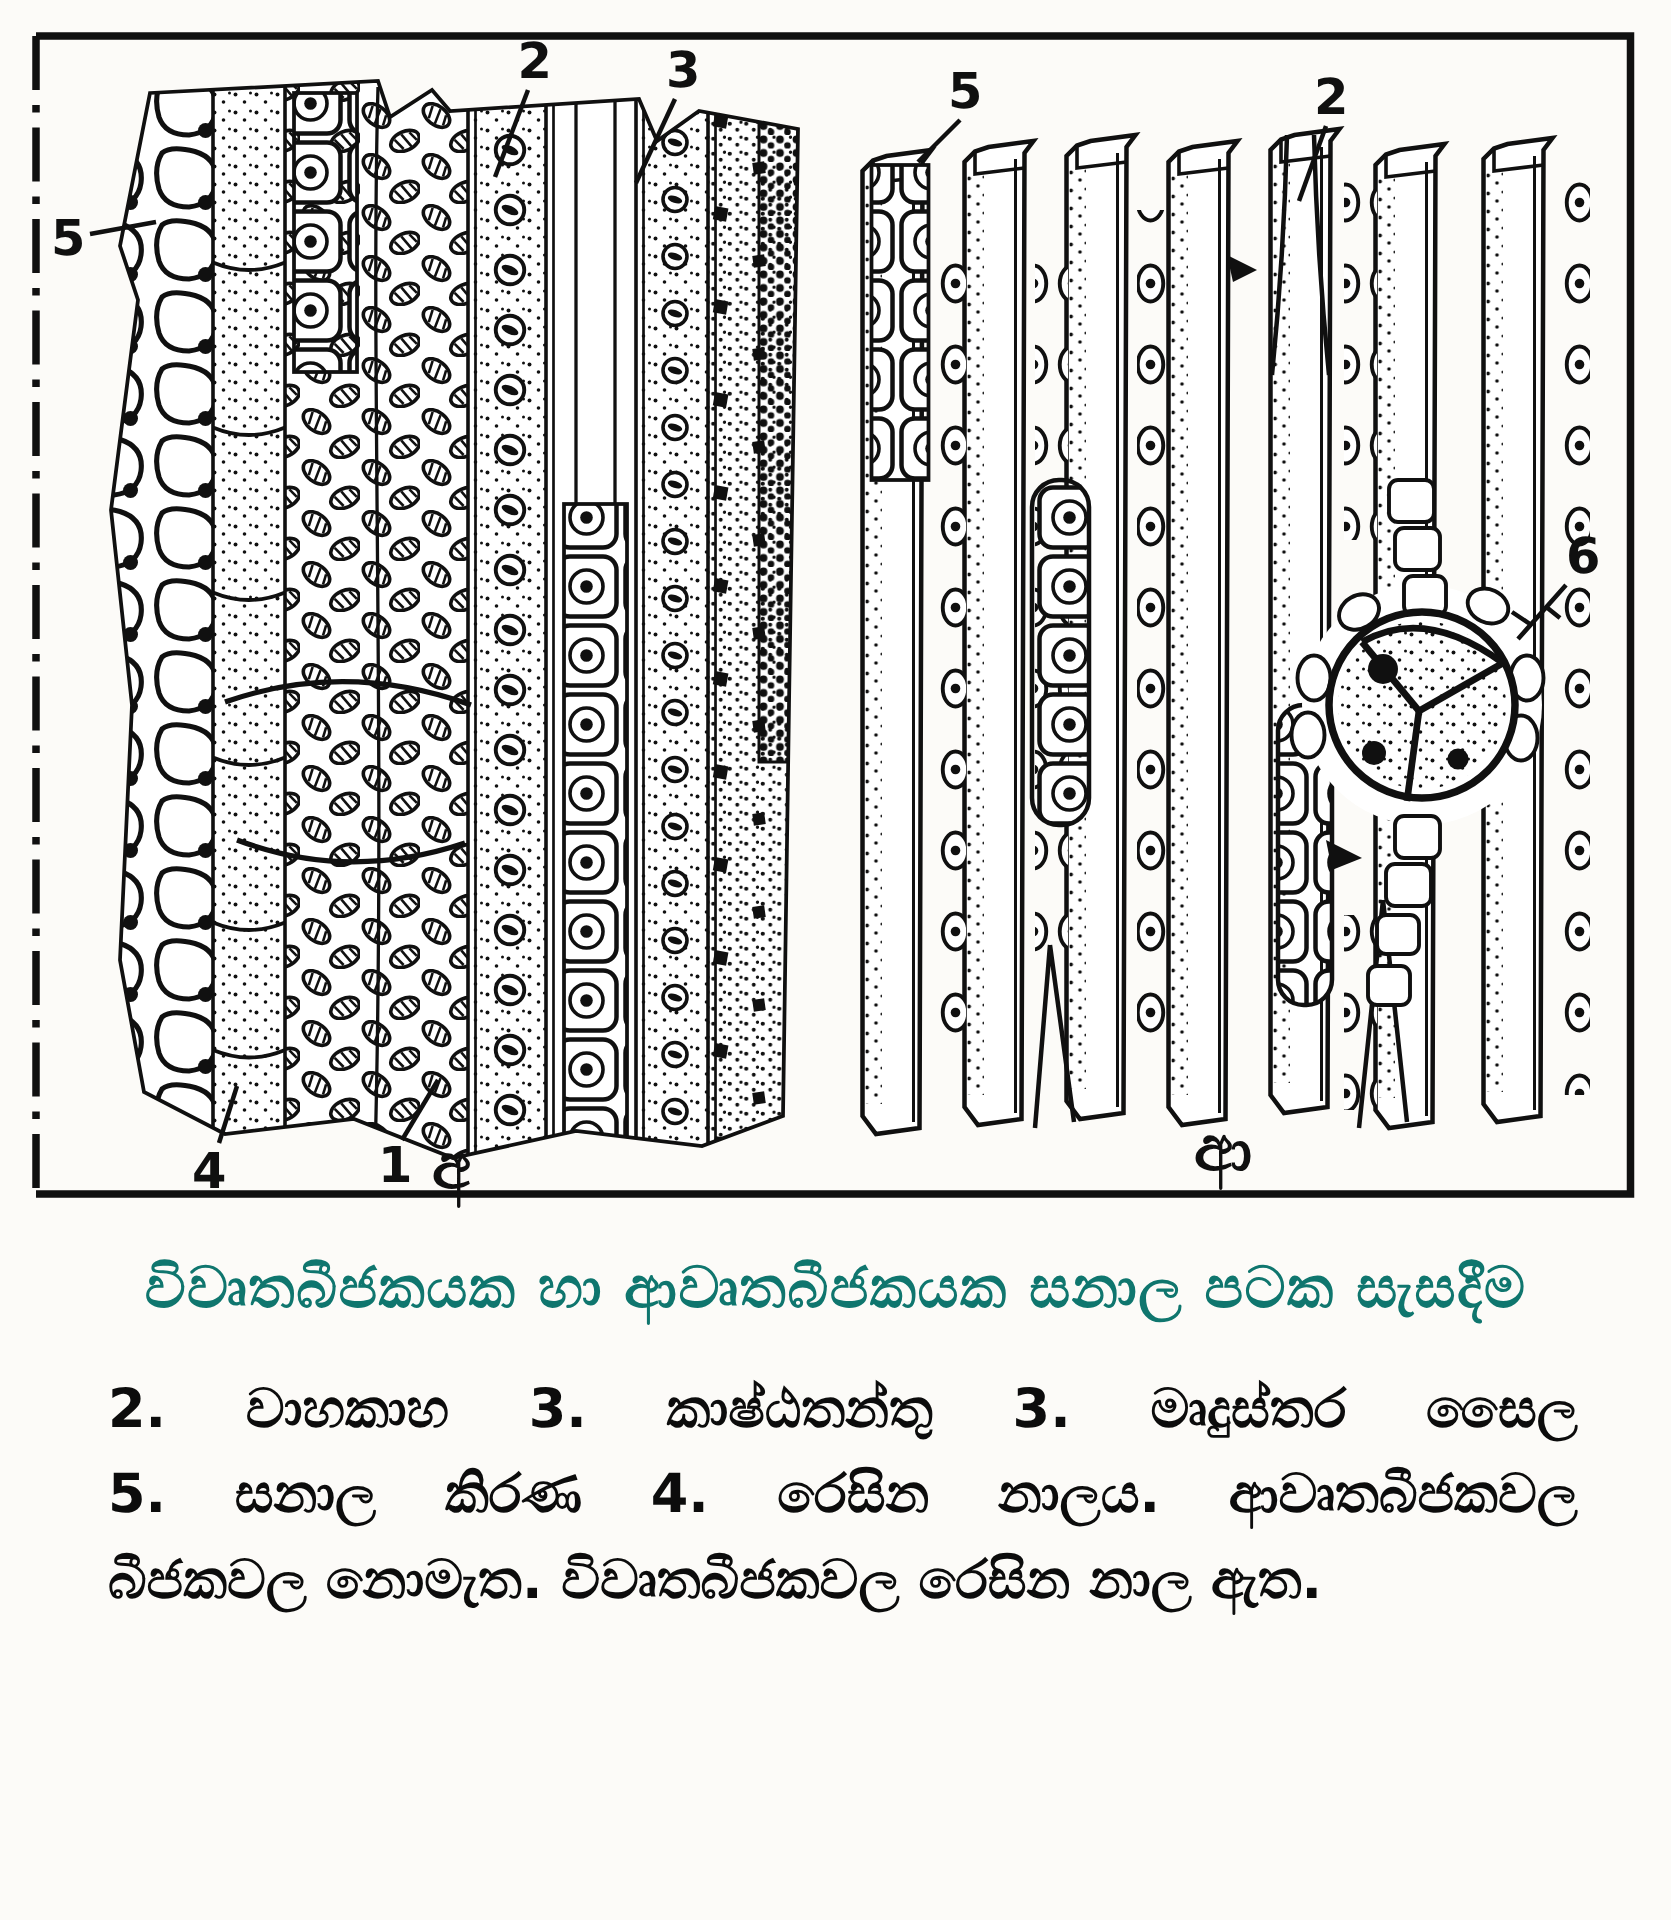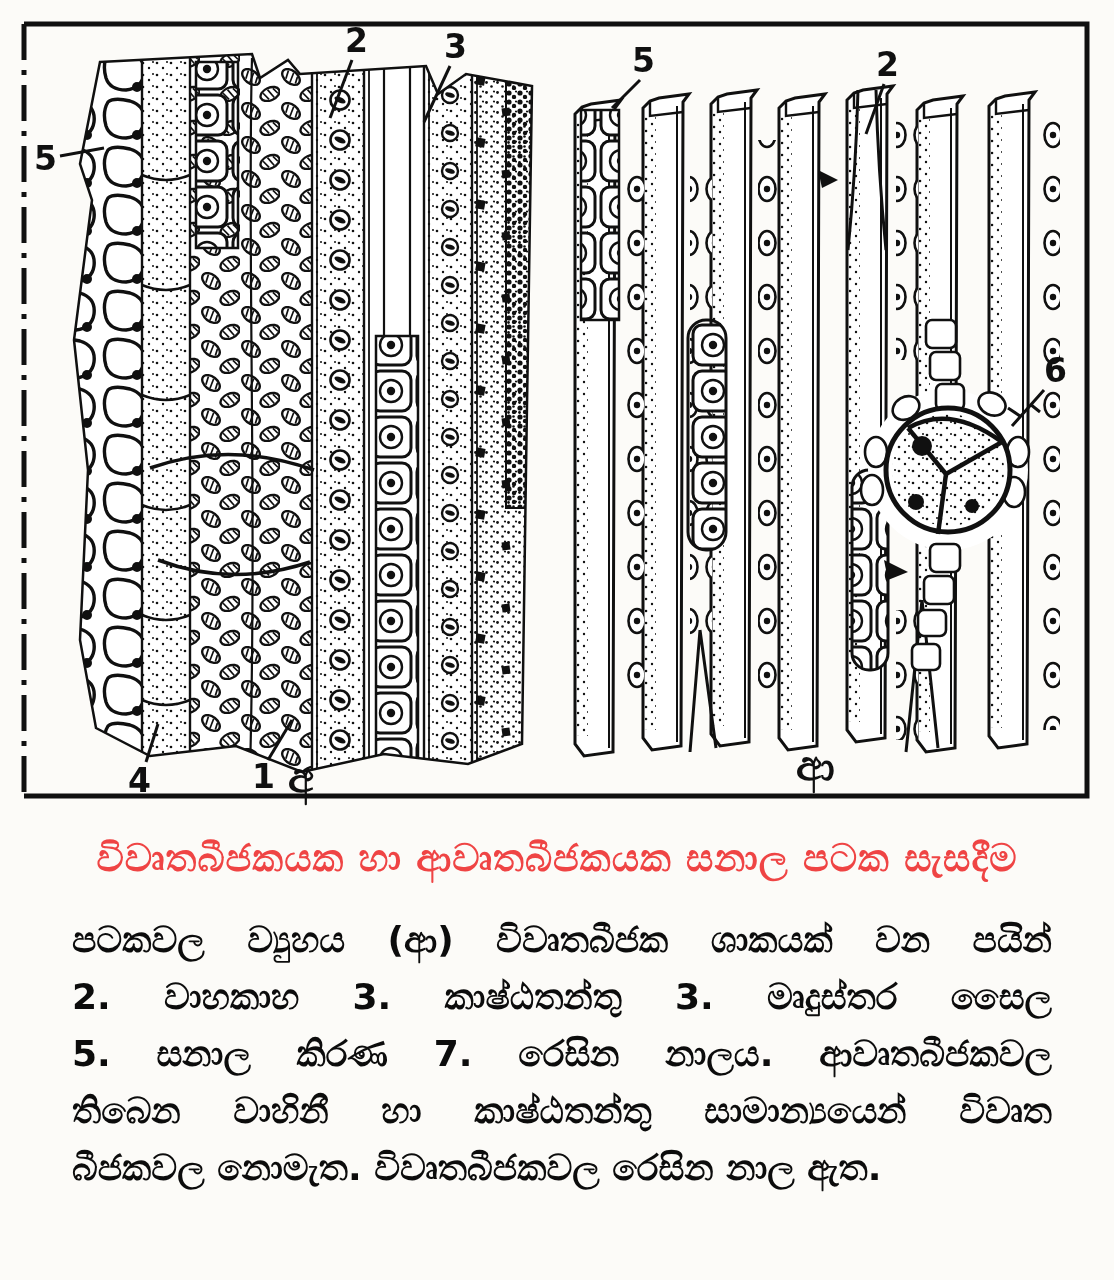--- a/index.html
+++ b/index.html
@@ -13,21 +13,21 @@
   svg{display:block;}
   svg text{font-family:"DejaVu Sans",sans-serif;font-weight:bold;fill:#101010;}
   .callout{font-size:33px;}
   .panel-letter{font-size:42px;}
   .heading{
     margin:14px 20px 0 20px;
     text-align:center;
     font-weight:bold;
     font-size:38px;
     letter-spacing:1px;
-    color:#ef4444;
+    color:#0f766e;
   }
   .caption{
     margin:30px 62px 0 72px;
     font-size:36px;
     font-weight:bold;
     line-height:57px;
     color:#0c0c0c;
   }
   .cap-line{text-align:justify;text-align-last:justify;}
   .cap-line.last{text-align-last:left;}
@@ -231,18 +231,16 @@
     <text class="callout" x="876" y="76">2</text>
     <text class="callout" x="1044" y="382">6</text>
     <text class="panel-letter" x="796" y="780">ආ</text>
   </g>
 </svg>
 </div>
 
 <div class="heading">විවෘතබීජකයක හා ආවෘතබීජකයක සනාල පටක සැසදීම</div>
 
 <div class="caption">
-  <div class="cap-line">පටකවල ව්‍යුහය (ආ) විවෘතබීජක ශාකයක් වන පයින්</div>
   <div class="cap-line">2. වාහකාහ 3. කාෂ්ඨතන්තු 3. මෘදුස්තර සෛල</div>
-  <div class="cap-line">5. සනාල කිරණ 7. රෙසින නාලය. ආවෘතබීජකවල</div>
-  <div class="cap-line">තිබෙන වාහිනී හා කාෂ්ඨතන්තු සාමාන්‍යයෙන් විවෘත</div>
+  <div class="cap-line">5. සනාල කිරණ 4. රෙසින නාලය. ආවෘතබීජකවල</div>
   <div class="cap-line last">බීජකවල නොමැත. විවෘතබීජකවල රෙසින නාල ඇත.</div>
 </div>
 
 </body></html>

